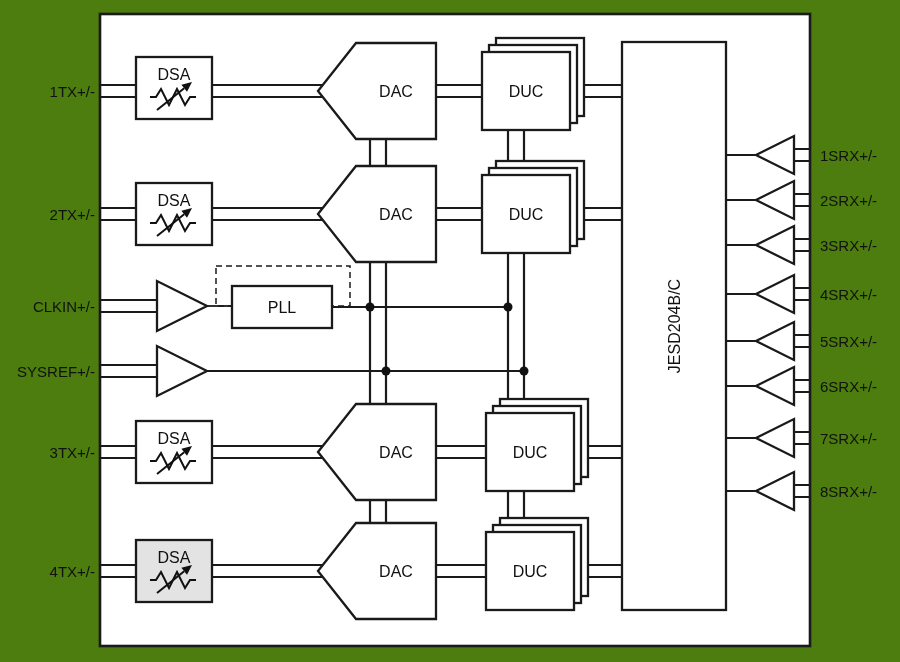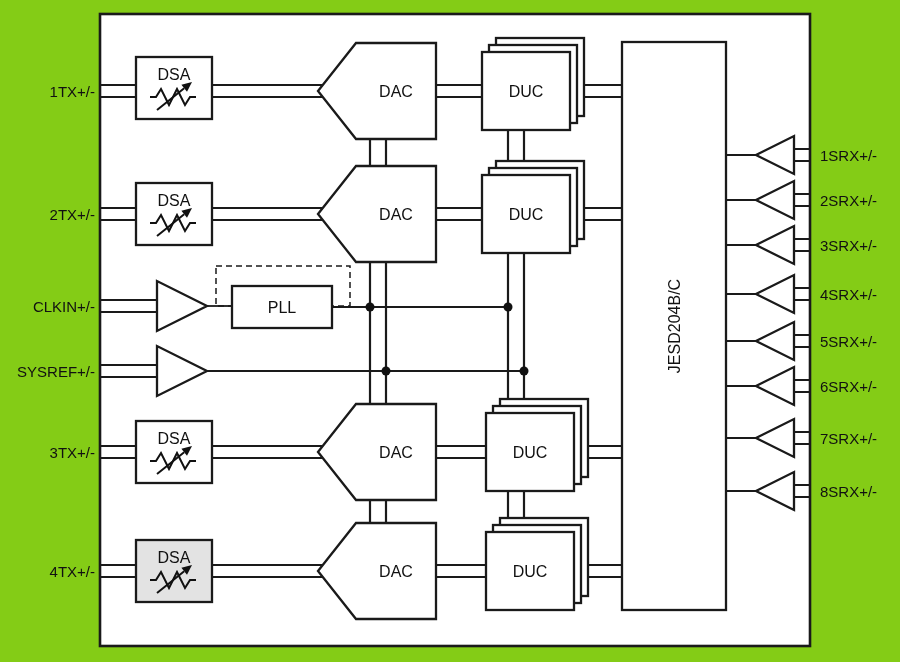--- a/index.html
+++ b/index.html
@@ -4,21 +4,21 @@
 <style>
   html, body {
     margin: 0;
     padding: 0;
     background: #ffffff;
   }
   .stage {
     position: relative;
     width: 900px;
     height: 662px;
-    background: #84cc16;
+    background: #4d7c0f;
     font-family: "Liberation Sans", sans-serif;
   }
   svg { display: block; }
   .wire   { stroke: #1a1a1a; stroke-width: 1.8; fill: none; }
   .rail   { stroke: #1a1a1a; stroke-width: 2.2; fill: none; }
   .blkshape { fill: #ffffff; stroke: #1a1a1a; stroke-width: 2.3; }
   .boxborder { fill: #ffffff; stroke: #1a1a1a; stroke-width: 2.6; }
   .dashed { fill: none; stroke: #1a1a1a; stroke-width: 1.5; stroke-dasharray: 6 4; }
   .sym    { stroke: #111111; stroke-width: 2; fill: none; }
   .dot    { fill: #111111; stroke: none; }

